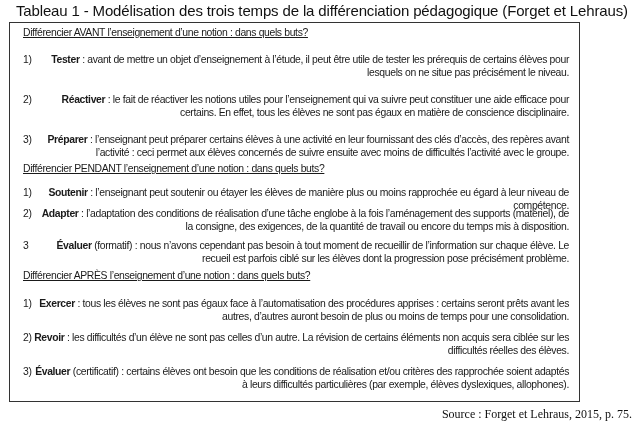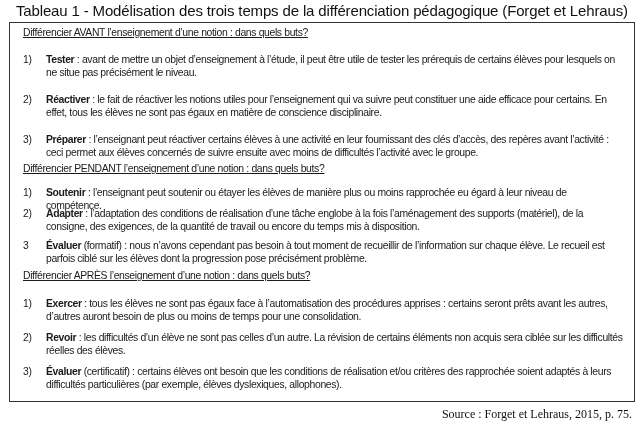--- a/index.html
+++ b/index.html
@@ -22,21 +22,21 @@
       font-weight: normal;
       font-size: 15px;
       letter-spacing: -0.15px;
       white-space: nowrap;
       color: #111;
     }
     .box {
       position: absolute;
       left: 9px;
       top: 22px;
-      width: 626px;
+      width: 571px;
       height: 380px;
       border: 1.5px solid #333;
       box-sizing: border-box;
       font-family: "Liberation Sans", sans-serif;
       font-size: 10.4px;
       line-height: 13px;
       letter-spacing: -0.35px;
       color: #1a1a1a;
     }
     .section-heading {
@@ -49,21 +49,22 @@
       position: absolute;
       left: 13px;
       right: 10px;
     }
     .item .num {
       position: absolute;
       left: 0;
       top: 0;
     }
     .item .body {
-      margin-left: 23px;
+      margin-left: 10px;
+      text-align: right;
     }
     .item .term {
       font-weight: bold;
     }
     .source {
       position: absolute;
       right: 10px;
       top: 407px;
       font-family: Liberation Serif, serif;
       font-size: 12px;
@@ -85,21 +86,21 @@
     <div class="body"><span class="term">Tester</span><span></span><span> : avant de mettre un objet d’enseignement à l’étude, il peut être utile de tester les prérequis de certains élèves pour lesquels on ne situe pas précisément le niveau.</span></div>
   </div>
 
   <div class="item" style="top:70px;">
     <span class="num">2)</span>
     <div class="body"><span class="term">Réactiver</span><span></span><span> : le fait de réactiver les notions utiles pour l’enseignement qui va suivre peut constituer une aide efficace pour certains. En effet, tous les élèves ne sont pas égaux en matière de conscience disciplinaire.</span></div>
   </div>
 
   <div class="item" style="top:110px;">
     <span class="num">3)</span>
-    <div class="body"><span class="term">Préparer</span><span></span><span> : l’enseignant peut réactiver certains élèves à une activité en leur fournissant des clés d’accès, des repères avant l’activité : ceci permet aux élèves concernés de suivre ensuite avec moins de difficultés l’activité avec le groupe.</span></div>
+    <div class="body"><span class="term">Préparer</span><span></span><span> : l’enseignant peut préparer certains élèves à une activité en leur fournissant des clés d’accès, des repères avant l’activité : ceci permet aux élèves concernés de suivre ensuite avec moins de difficultés l’activité avec le groupe.</span></div>
   </div>
 
   <div class="section-heading" style="top:139px;">Différencier PENDANT l’enseignement d’une notion : dans quels buts?</div>
 
   <div class="item" style="top:163px;">
     <span class="num">1)</span>
     <div class="body"><span class="term">Soutenir</span><span></span><span> : l’enseignant peut soutenir ou étayer les élèves de manière plus ou moins rapprochée eu égard à leur niveau de compétence.</span></div>
   </div>
 
   <div class="item" style="top:184px;">

